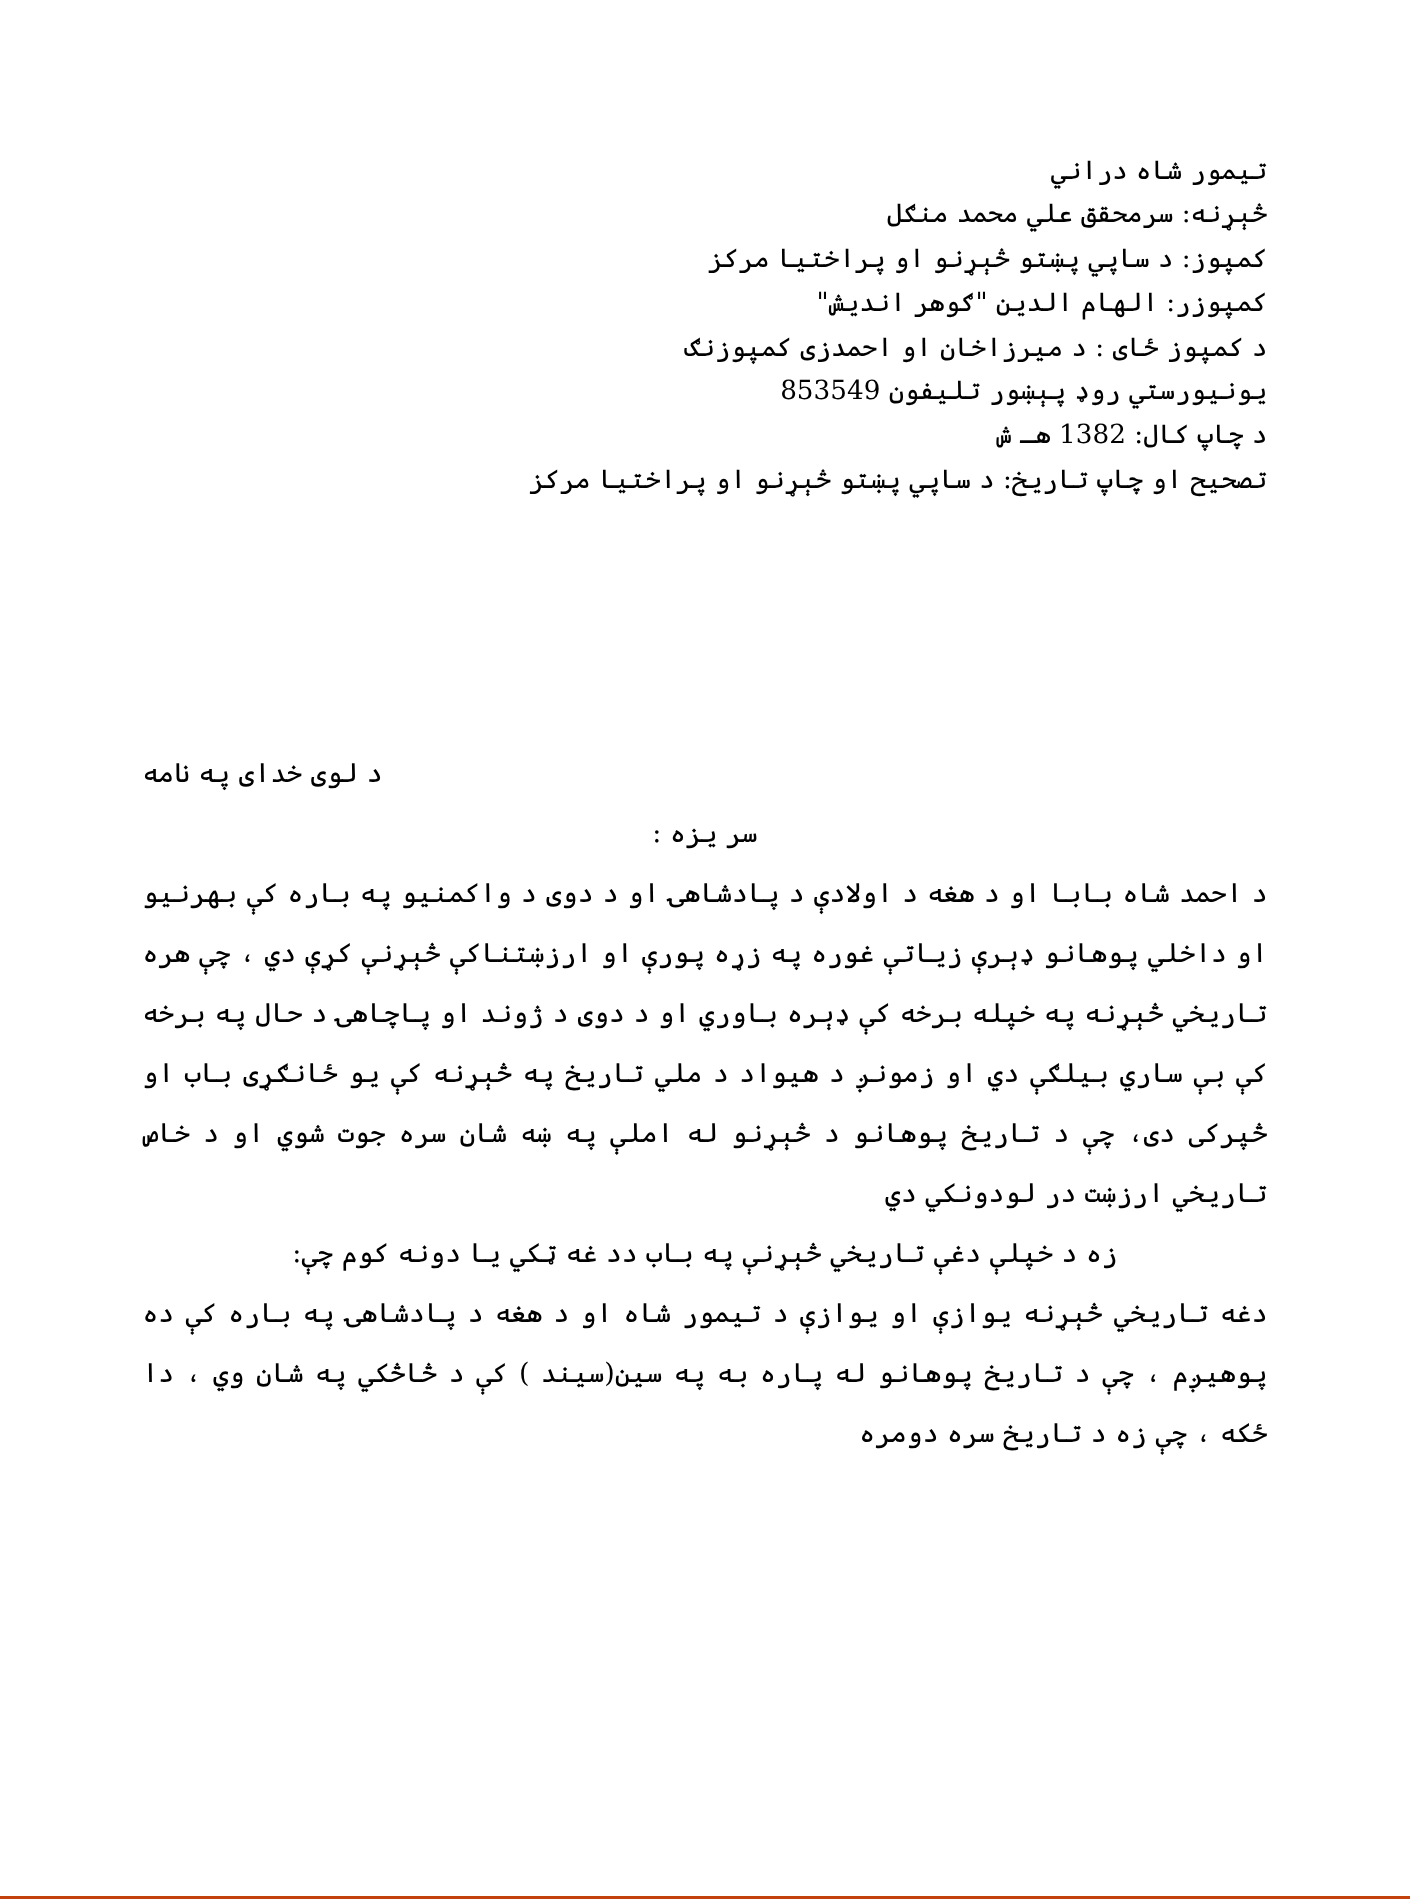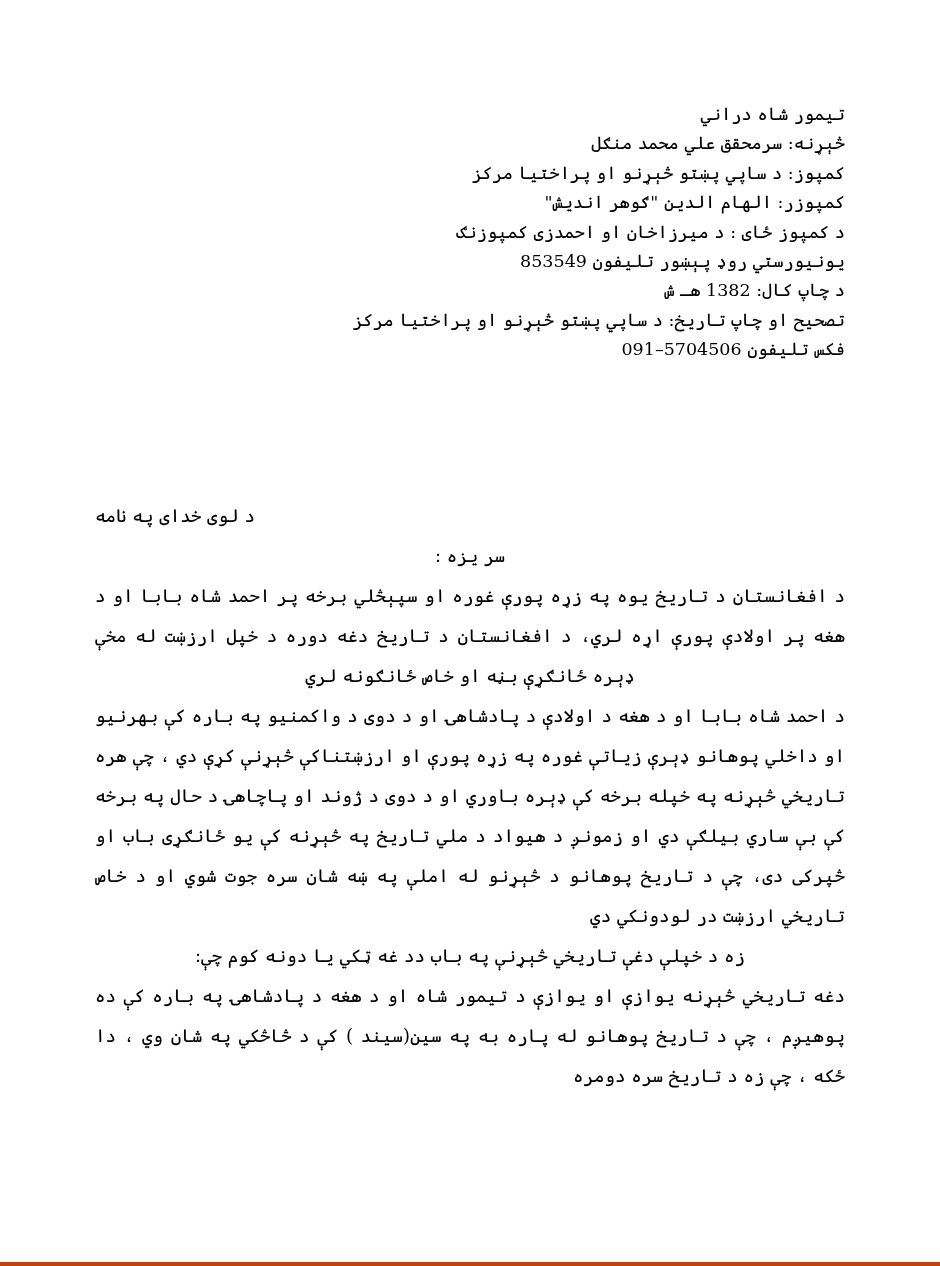--- a/index.html
+++ b/index.html
@@ -15,21 +15,21 @@
     overflow: hidden;
     font-family: "DejaVu Serif", "Liberation Serif", serif;
     color: #000000;
     direction: rtl;
   }
 
   .page {
     position: absolute;
     inset: 0;
     background: #ffffff;
-    border-bottom: 4px solid #c2410c;
+    border-bottom: 2px solid #c2410c;
     box-sizing: border-box;
   }
 
   
   .imprint {
     position: absolute;
     top: 100px;
     right: 95px;
     left: 95px;
     text-align: right;
@@ -92,30 +92,28 @@
 
   <div class="imprint">
     <div class="line">تیمور شاه دراني</div>
     <div class="line">څېړنه: سرمحقق علي محمد منګل</div>
     <div class="line">کمپوز: د ساپي پښتو څېړنو او پراختیا مرکز</div>
     <div class="line">کمپوزر: الهام الدین "ګوهر اندیش"</div>
     <div class="line">د کمپوز ځای : د میرزاخان او احمدزی کمپوزنګ</div>
     <div class="line">یونیورستي روډ پېښور تلیفون 853549</div>
     <div class="line">د چاپ کال: 1382 هـ ش</div>
     <div class="line">تصحیح او چاپ تاریخ: د ساپي پښتو څېړنو او پراختیا مرکز</div>
-    <div class="line">فکس تلیفون 5704506–091</div>
   </div>
 
   <div class="body-block">
 
     <div class="invocation">د لوی خدای په نامه</div>
 
     <div class="heading-srezah">سر يزه :</div>
 
-    <p class="para flow">د افغانستان د تاریخ یوه په زړه پورې غوره او سپېڅلي برخه پر احمد شاه بابا او د هغه پر اولادې پورې اړه لري، د افغانستان د تاریخ دغه دوره د خپل ارزښت له مخې ډېره ځانګړې بڼه او خاص ځانګونه لري</p>
 
     <div class="gap-sm"></div>
 
 
     <div class="gap-sm"></div>
 
     <p class="para tight">د احمد شاه بابا او د هغه د اولادې د پادشاهۍ او د دوی د واکمنیو په باره کې بهرنیو او داخلي پوهانو ډېرې زیاتې غوره په زړه پورې او ارزښتناکې څېړنې کړې دي ، چې هره تاریخي څېړنه په خپله برخه کې ډېره باوري او د دوی د ژوند او پاچاهۍ د حال په برخه کې بې ساري بیلګې دي او زمونږ د هیواد د ملي تاریخ په څېړنه کې یو ځانګړی باب او څپرکی دی، چې د تاریخ پوهانو د څېړنو له املې په ښه شان سره جوت شوي او د خاص تاریخي ارزښت در لودونکي دي</p>
 
     <p class="para short">زه د خپلې دغې تاریخي څېړنې په باب دد غه ټکي یا دونه کوم چې:</p>
 

